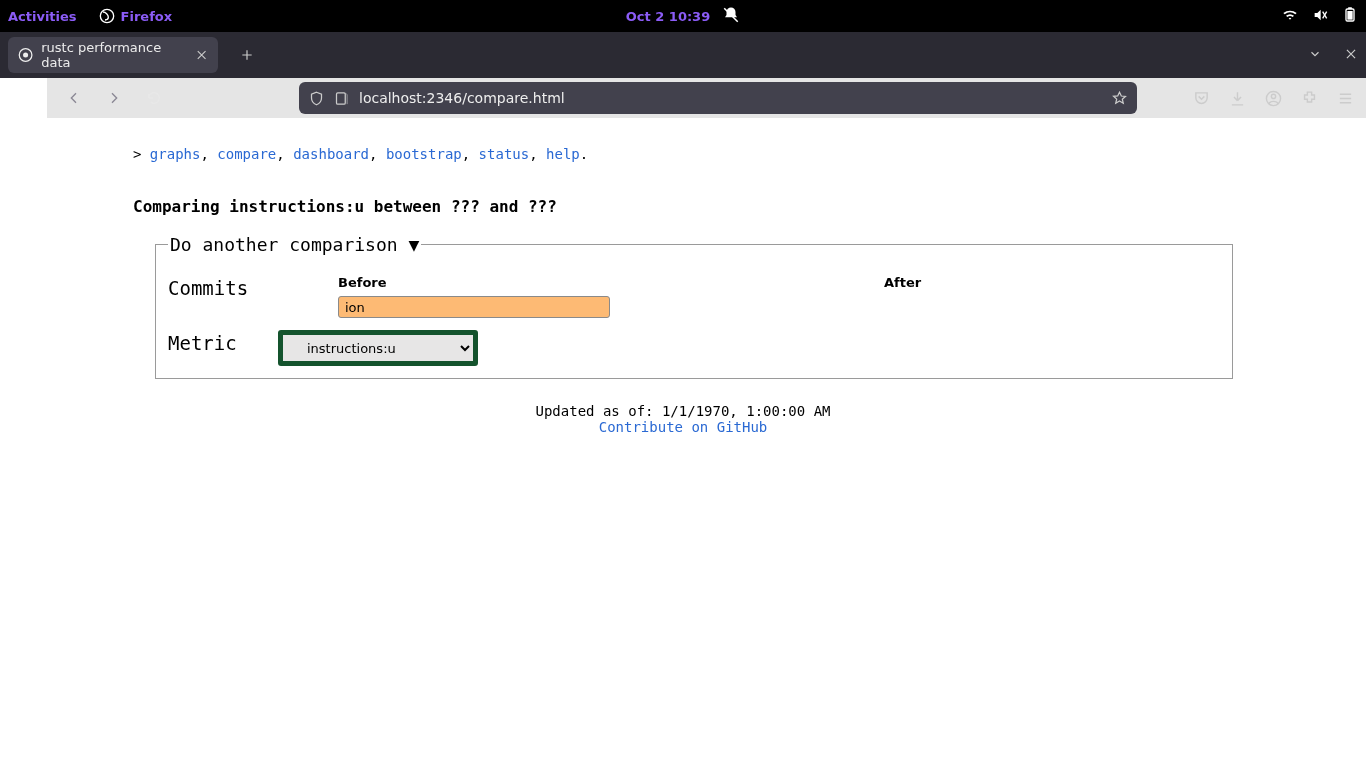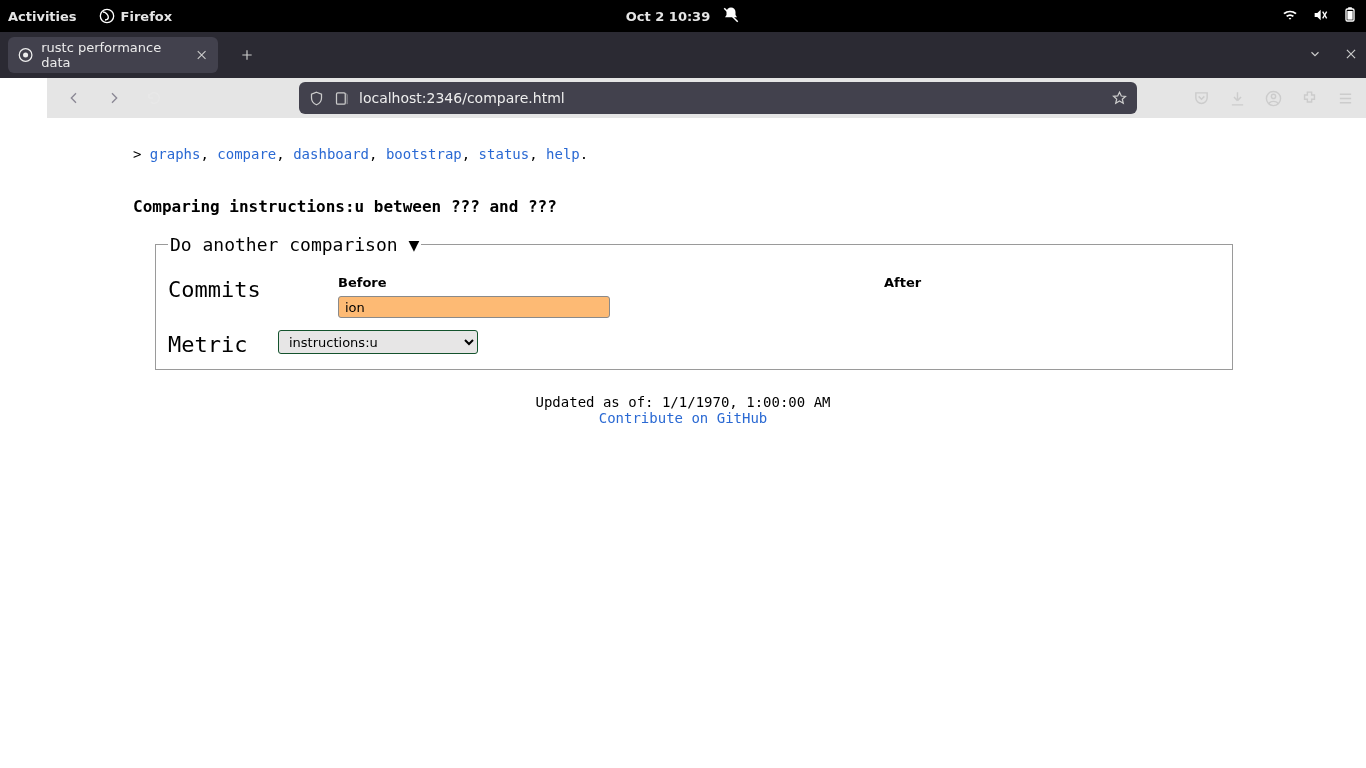--- a/index.html
+++ b/index.html
@@ -8,21 +8,21 @@
   height: 768px;
   font-family: "DejaVu Sans", "Liberation Sans", Arial, sans-serif;
   background: #fff;
   overflow: hidden;
 }
 
 
 .topbar {
   height: 32px;
   background: #000;
-  color: #e5e5e5;
+  color: #8b5cf6;
   display: flex;
   align-items: center;
   padding: 0 8px;
   font-size: 13px;
   font-weight: 600;
 }
 .topbar-left { display: flex; gap: 22px; align-items: center; flex: 1; }
 .topbar-left .app { display: flex; align-items: center; gap: 6px; }
 .topbar-center { display: flex; align-items: center; gap: 12px; flex: 1; justify-content: center; }
 .topbar-right { display: flex; align-items: center; gap: 14px; flex: 1; justify-content: flex-end; }
@@ -132,21 +132,21 @@
   padding: 0 2px;
 }
 
 .form-row {
   display: flex;
   align-items: flex-start;
   margin-top: 12px;
 }
 .form-row .lbl {
   width: 170px;
-  font-size: 22px;
+  font-size: 19px;
   padding-top: 2px;
 }
 .commits-grid {
   flex: 1;
   display: grid;
   grid-template-columns: 1fr 1fr;
   gap: 0 210px;
 }
 .col .hdr {
   font-weight: 700;
@@ -164,26 +164,26 @@
   padding: 1px 6px;
   background: #fdba74;
 }
 .textin.focused {
   border: 1px solid #6aa2e8;
   outline: 2px solid #6aa2e8;
   outline-offset: 1px;
 }
 select.metric {
   width: 200px;
-  height: 24px;
+  height: 36px;
   font-family: "DejaVu Sans", Arial, sans-serif;
   font-size: 13px;
-  padding: 1px 6px;
+  padding: 1px 20px;
   background: #e7e6e6;
-  border: 1px solid #14532d;
+  border: 5px solid #14532d;
   border-radius: 3px;
 }
 .submit {
   width: 100%;
   margin-top: 20px;
   background: #b4dcee;
   border: 1px solid #343434;
   border-radius: 3px;
   font-family: "DejaVu Sans", Arial, sans-serif;
   font-size: 13px;

